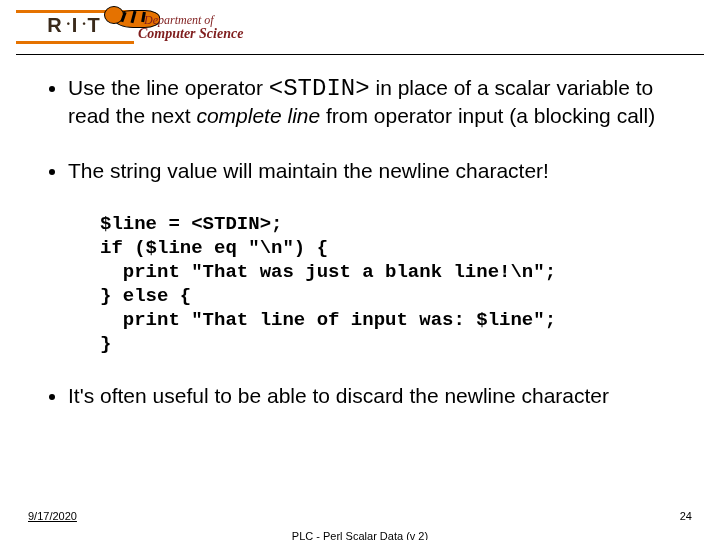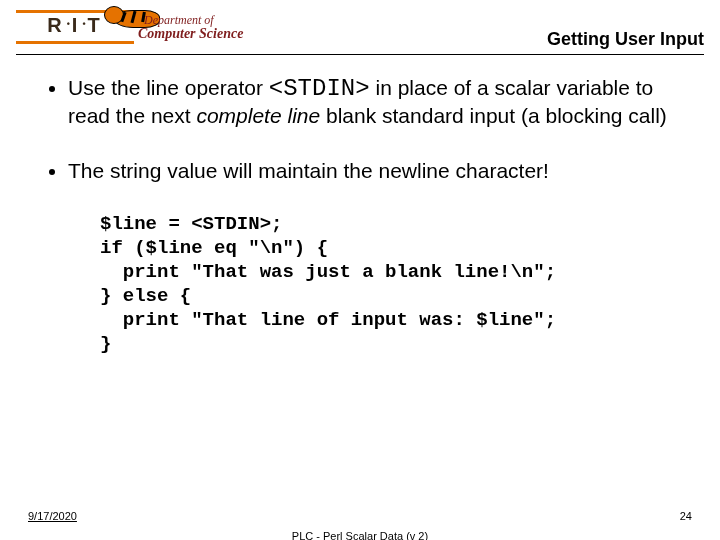--- a/index.html
+++ b/index.html
@@ -167,36 +167,38 @@
         <div class="head"></div>
         <div class="stripe st1"></div>
         <div class="stripe st2"></div>
         <div class="stripe st3"></div>
       </div>
       <div class="dept">
         <div class="d1">Department of</div>
         <div class="d2">Computer Science</div>
       </div>
     </div>
-    <div class="title">Getting User Input</div>
   </div>
 
   <div class="content">
     <ul class="top">
       <li>
-        <span>Use the line operator </span><span class="mono">&lt;STDIN&gt;</span><span> in place of a scalar variable to read the next </span><span class="ital">complete line</span><span> blank standard input (a blocking call)</span>
+        <span>Use the line operator </span><span class="mono">&lt;STDIN&gt;</span><span> in place of a scalar variable to read the next </span><span class="ital">complete line</span><span> from operator input (a blocking call)</span>
       </li>
       <li>The string value will maintain the newline character!</li>
     </ul>
     <div class="code-block">$line = &lt;STDIN&gt;;
 if ($line eq "\n") {
   print "That was just a blank line!\n";
 } else {
   print "That line of input was: $line";
 }</div>
+    <ul class="top">
+      <li>It's often useful to be able to discard the newline character</li>
+    </ul>
   </div>
 
   <div class="footer">
     <span class="date">9/17/2020</span>
     <span class="mid">PLC - Perl Scalar Data (v 2)</span>
     <span class="num">24</span>
   </div>
 
 </div>
 

